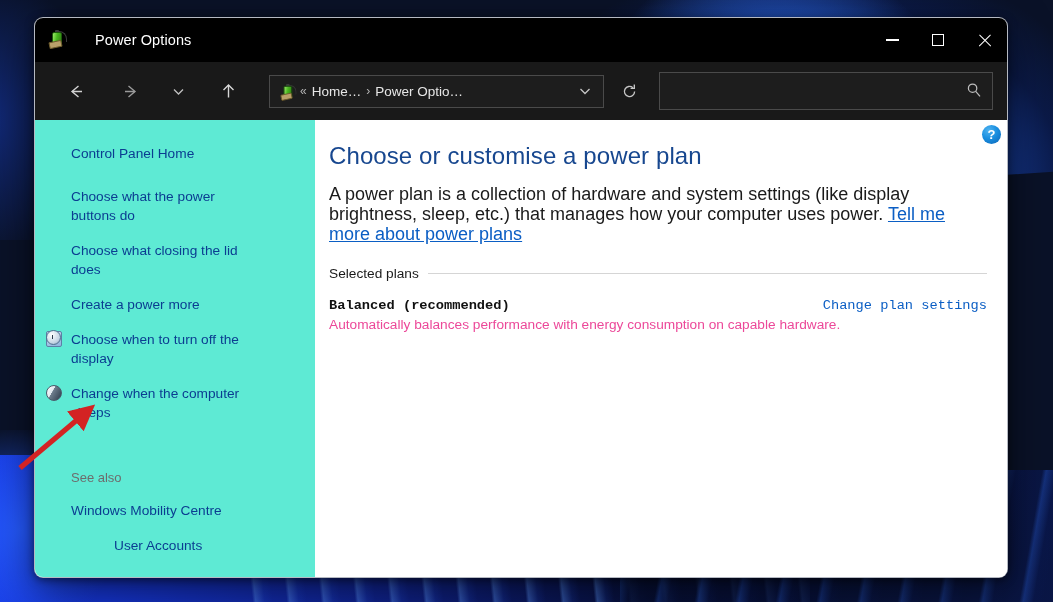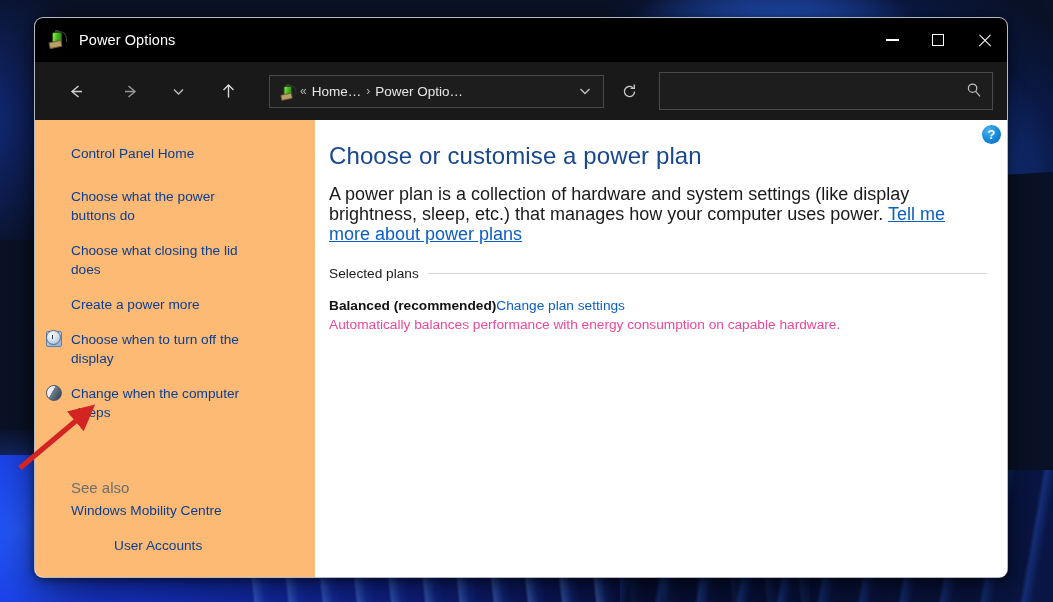--- a/index.html
+++ b/index.html
@@ -114,21 +114,21 @@
     transform: rotate(-12deg);
   }
   .batt-cord {
     position: absolute; left: 11px; top: 1px;
     width: 9px; height: 11px;
     border: 1.5px solid #3a3a3a;
     border-left: none; border-bottom: none;
     border-radius: 0 8px 0 0;
   }
   #title-text {
-    margin-left: 12px;
+    margin-left: 28px;
     color: #ffffff;
     font-size: 14.5px;
     letter-spacing: 0.1px;
   }
   #win-controls {
     position: absolute; right: 0; top: 0;
     height: 44px; display: flex;
   }
   .win-btn {
     width: 46px; height: 44px;
@@ -224,21 +224,21 @@
   
   #body {
     display: flex;
     height: calc(561px - 44px - 58px);
     background: #ffffff;
   }
 
   
   #sidebar {
     width: 280px;
-    background: #fdba74;
+    background: #5eead4;
     padding: 24px 0 0 0;
     position: relative;
     display: flex;
     flex-direction: column;
   }
   .side-link {
     color: #0b3d91;
     font-size: 13.7px;
     line-height: 19px;
     padding: 0 16px 0 36px;
@@ -270,23 +270,23 @@
   
   .icon-sleep {
     border-radius: 50%;
     background: linear-gradient(120deg,#ffffff 0%, #e2e8ef 38%, #6f7e8e 40%, #2c3a49 100%);
     border: 1px solid #4a5a6b;
   }
 
   #see-also-wrap { margin-top: auto; padding-bottom: 24px; }
   #see-also-label {
     color: #6d6d6d;
-    font-size: 15px;
+    font-size: 13px;
     padding: 0 16px 0 36px;
-    margin-bottom: 5px;
+    margin-bottom: 16px;
   }
 
   
   #content {
     flex: 1;
     background: #ffffff;
     padding: 22px 18px 0 14px;
     position: relative;
   }
   #help-btn {
@@ -335,23 +335,24 @@
   .group-header .gh-rule {
     flex: 1;
     height: 1px;
     background: #d5d5d5;
     margin-right: 2px;
   }
 
   #plan-row {
     display: flex;
     align-items: baseline;
-    justify-content: flex-start;
+    justify-content: space-between;
     margin-bottom: 4px;
     padding-right: 2px;
+    font-family: Liberation Mono, monospace;
   }
   #plan-name {
     color: #111111;
     font-size: 13.7px;
     font-weight: bold;
   }
   #change-plan {
     color: #0b5ec4;
     font-size: 13.7px;
     cursor: pointer;

